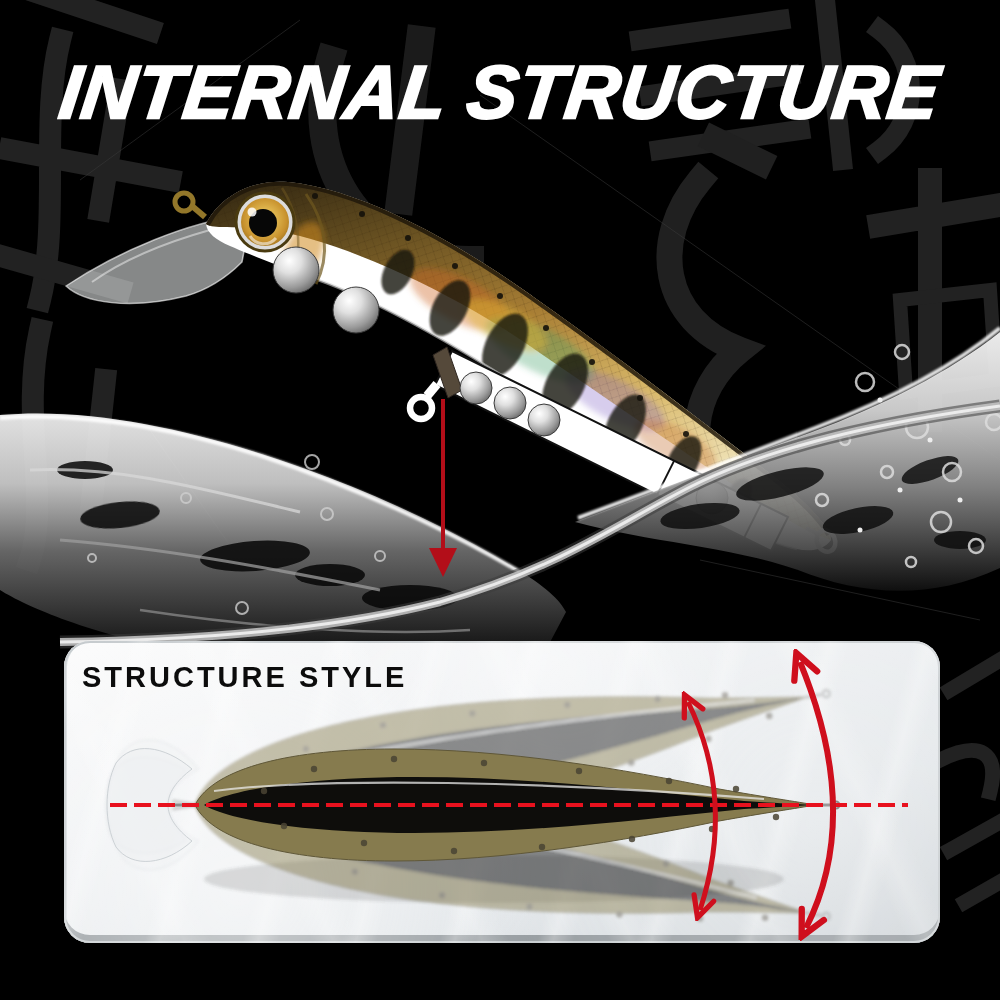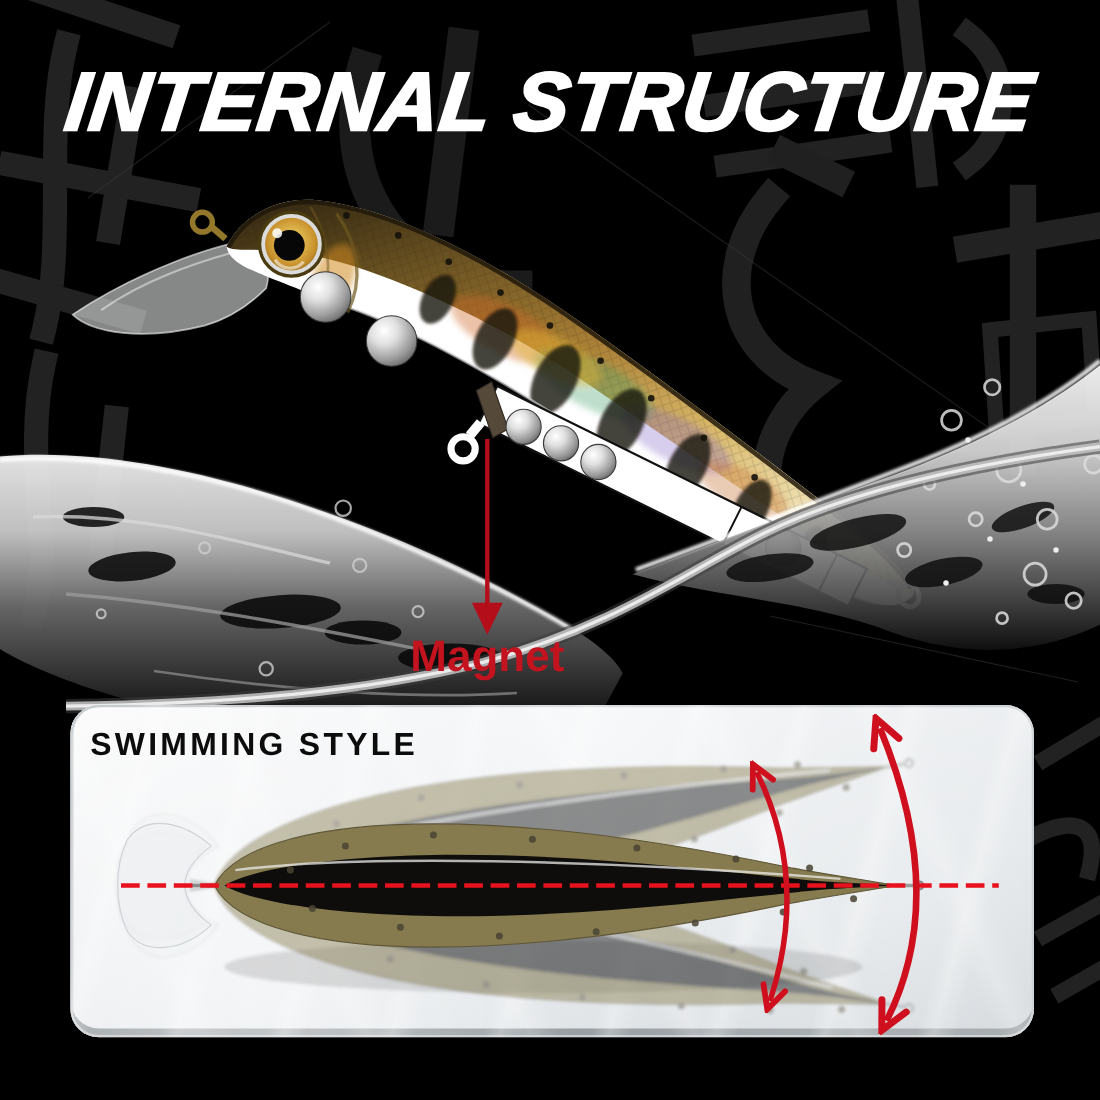--- a/index.html
+++ b/index.html
@@ -274,21 +274,20 @@
     </g>
 
     <g>
       <line x1="443" y1="399" x2="443" y2="551" stroke="#b30e19" stroke-width="4"></line>
       <polygon points="429,548 457,548 443,577" fill="#b30e19"></polygon>
     </g>
   </svg>
 
   <h1 class="page-title">INTERNAL STRUCTURE</h1>
 
-  <div class="magnet-label">Magnet</div>
 
   <div class="panel">
     <div class="caustic caustic-a"></div>
     <div class="caustic caustic-b"></div>
     <div class="caustic caustic-c"></div>
 
     <svg class="panel-svg" width="876" height="302" viewBox="0 0 876 302">
       <defs>
         <filter id="psoft" x="-30%" y="-30%" width="160%" height="160%">
             <feGaussianBlur stdDeviation="1.5"></feGaussianBlur>
@@ -334,15 +333,15 @@
       <use href="#tvlure" transform="rotate(10 131 164)" opacity="0.45" filter="url(#psoft)"></use>
 
       <use href="#tvlure"></use>
 
       <line x1="46" y1="164" x2="844" y2="164" stroke="#e8111e" stroke-width="4" stroke-dasharray="17 7"></line>
 
       <path d="M 624,61 Q 672,159 636,269" fill="none" stroke="#cf0f1d" stroke-width="5" marker-start="url(#ah)" marker-end="url(#ah)"></path>
       <path d="M 736,21 Q 799,174 742,287" fill="none" stroke="#cf0f1d" stroke-width="6" marker-start="url(#ah)" marker-end="url(#ah)"></path>
     </svg>
 
-    <h2>SWIMMING STYLE</h2>
+    <h2>STRUCTURE STYLE</h2>
   </div>
 </div>
 
 </body></html>

